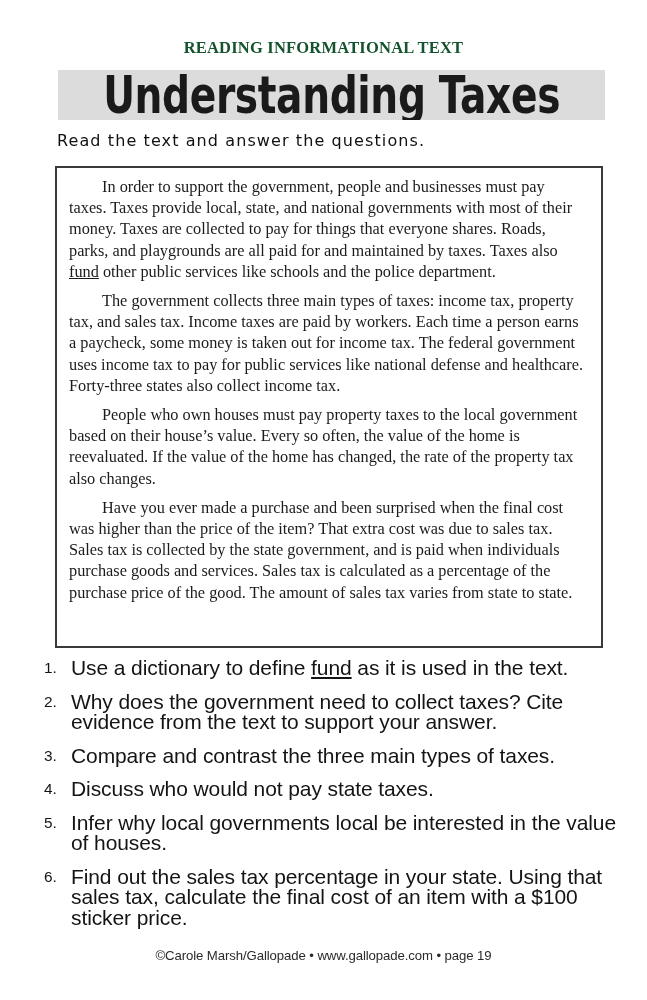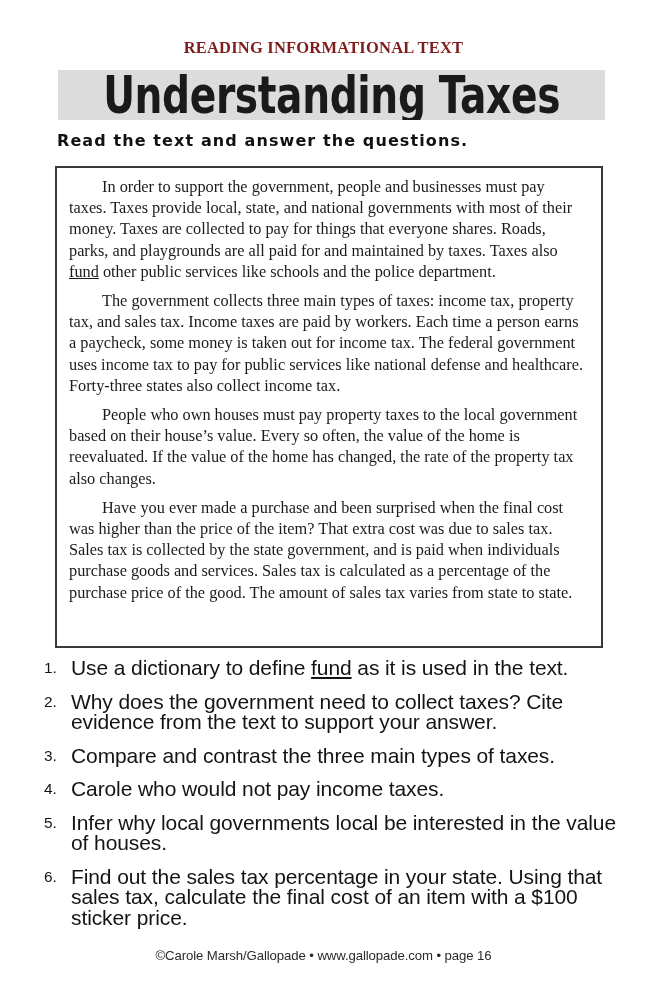--- a/index.html
+++ b/index.html
@@ -29,21 +29,21 @@
   .kicker {
     position: absolute;
     left: 0;
     top: 38px;
     width: 647px;
     text-align: center;
     font-family: "Liberation Serif", serif;
     font-weight: bold;
     font-size: 16.5px;
     letter-spacing: 0.2px;
-    color: #7f1d1d;
+    color: #14532d;
     line-height: 20px;
   }
 
   
   .title-band {
     position: absolute;
     left: 58px;
     top: 70px;
     width: 547px;
     height: 50px;
@@ -72,21 +72,21 @@
     letter-spacing: -0.5px;
     margin-top: 1px;
   }
 
   
   .instruction {
     position: absolute;
     left: 57px;
     top: 131px;
     font-family: "DejaVu Sans", sans-serif;
-    font-weight: bold;
+    font-weight: normal;
     font-size: 16px;
     line-height: 20px;
     letter-spacing: 1.1px;
     color: #111111;
     white-space: nowrap;
   }
 
   
   .passage-box {
     position: absolute;
@@ -205,30 +205,30 @@
       <span class="q-text">Why does the government need to collect taxes?  Cite evidence from the text to support your answer.</span>
     </div>
 
     <div class="q-item">
       <span class="q-num">3.</span>
       <span class="q-text">Compare and contrast the three main types of taxes.</span>
     </div>
 
     <div class="q-item">
       <span class="q-num">4.</span>
-      <span class="q-text">Carole who would not pay income taxes.</span>
+      <span class="q-text">Discuss who would not pay state taxes.</span>
     </div>
 
     <div class="q-item">
       <span class="q-num">5.</span>
       <span class="q-text">Infer why local governments local be interested in the value of houses.</span>
     </div>
 
     <div class="q-item">
       <span class="q-num">6.</span>
       <span class="q-text">Find out the sales tax percentage in your state.  Using that sales tax, calculate the final cost of an item with a $100 sticker price.</span>
     </div>
 
   </div>
 
-  <div class="footer">©Carole Marsh/Gallopade • www.gallopade.com • page 16</div>
+  <div class="footer">©Carole Marsh/Gallopade • www.gallopade.com • page 19</div>
 
 </div>
 
 </body></html>

